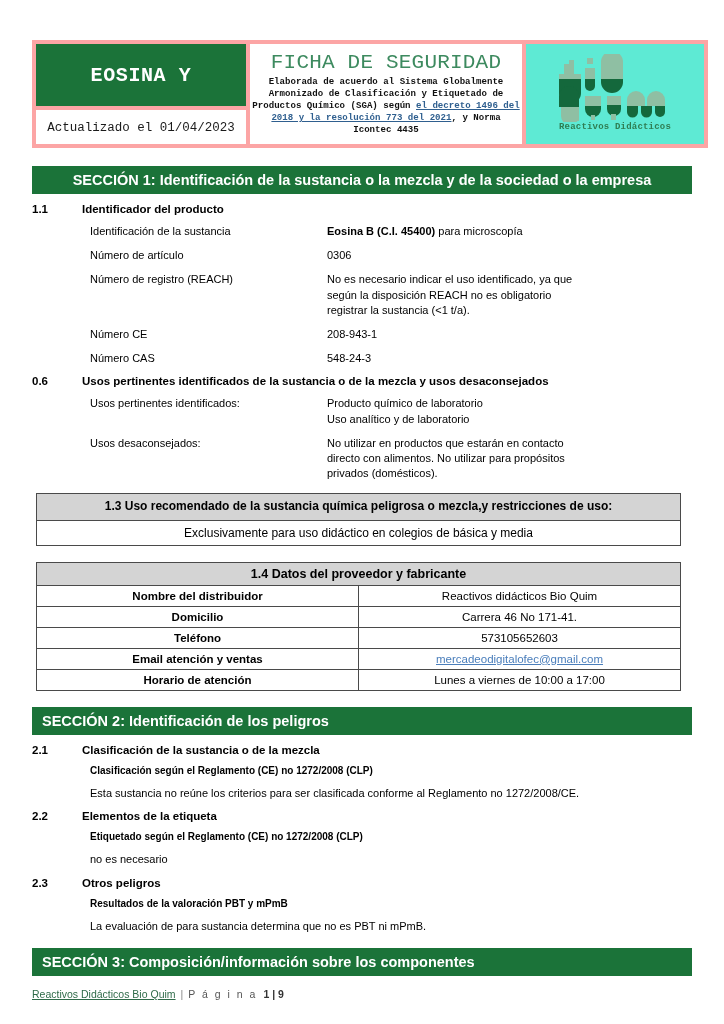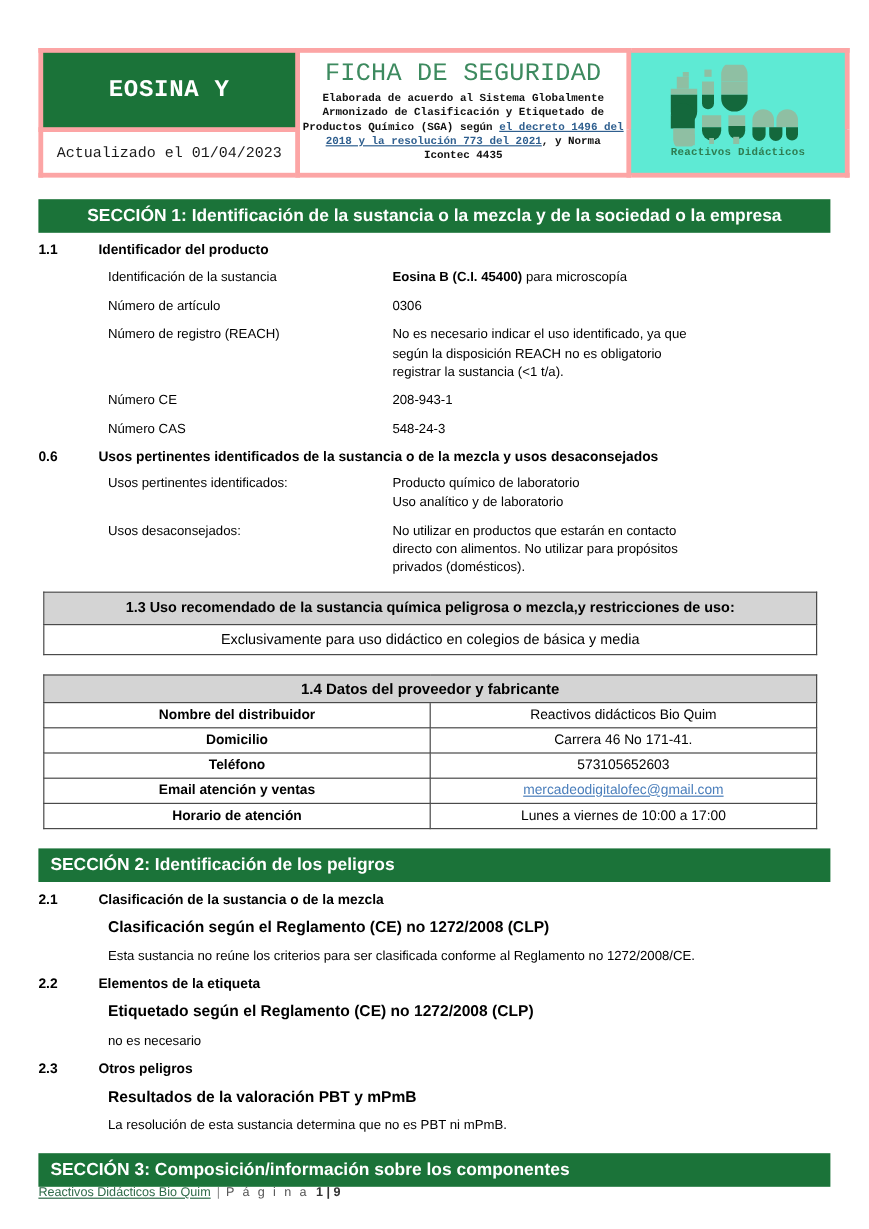--- a/index.html
+++ b/index.html
@@ -141,21 +141,21 @@
   }
   .kv-val { flex: 1; }
   .kv-val b { font-weight: bold; }
 
   .body-line {
     font-size: 11px;
     padding-left: 58px;
     margin-top: 8px;
     line-height: 1.4;
   }
-  .body-line.bold { font-weight: bold; font-size: 13px; }
+  .body-line.bold { font-weight: bold; font-size: 10px; }
 
   
   .gray-box {
     width: 645px;
     margin: 12px 0 0 4px;
     border-collapse: collapse;
     table-layout: fixed;
   }
   .gray-box td, .gray-box th {
     border: 1px solid #4a4a4a;
@@ -386,21 +386,21 @@
       <span class="sub-text">Elementos de la etiqueta</span>
     </div>
     <div class="body-line bold">Etiquetado según el Reglamento (CE) no 1272/2008 (CLP)</div>
     <div class="body-line">no es necesario</div>
 
     <div class="sub-head">
       <span class="sub-num">2.3</span>
       <span class="sub-text">Otros peligros</span>
     </div>
     <div class="body-line bold">Resultados de la valoración PBT y mPmB</div>
-    <div class="body-line">La resolución de esta sustancia determina que no es PBT ni mPmB.</div>
+    <div class="body-line">La evaluación de para sustancia determina que no es PBT ni mPmB.</div>
   </div>
 
   <div style="margin-top:14px;">
     <div class="section-bar left">SECCIÓN 3: Composición/información sobre los componentes</div>
   </div>
 
   <div class="footer">
     <a class="f-site" href="#">Reactivos Didácticos Bio Quim</a><span class="f-sep">|</span><span class="f-pagelabel">P á g i n a</span><span class="f-pagenum" style="margin-left:6px;">1 | 9</span>
   </div>
 

